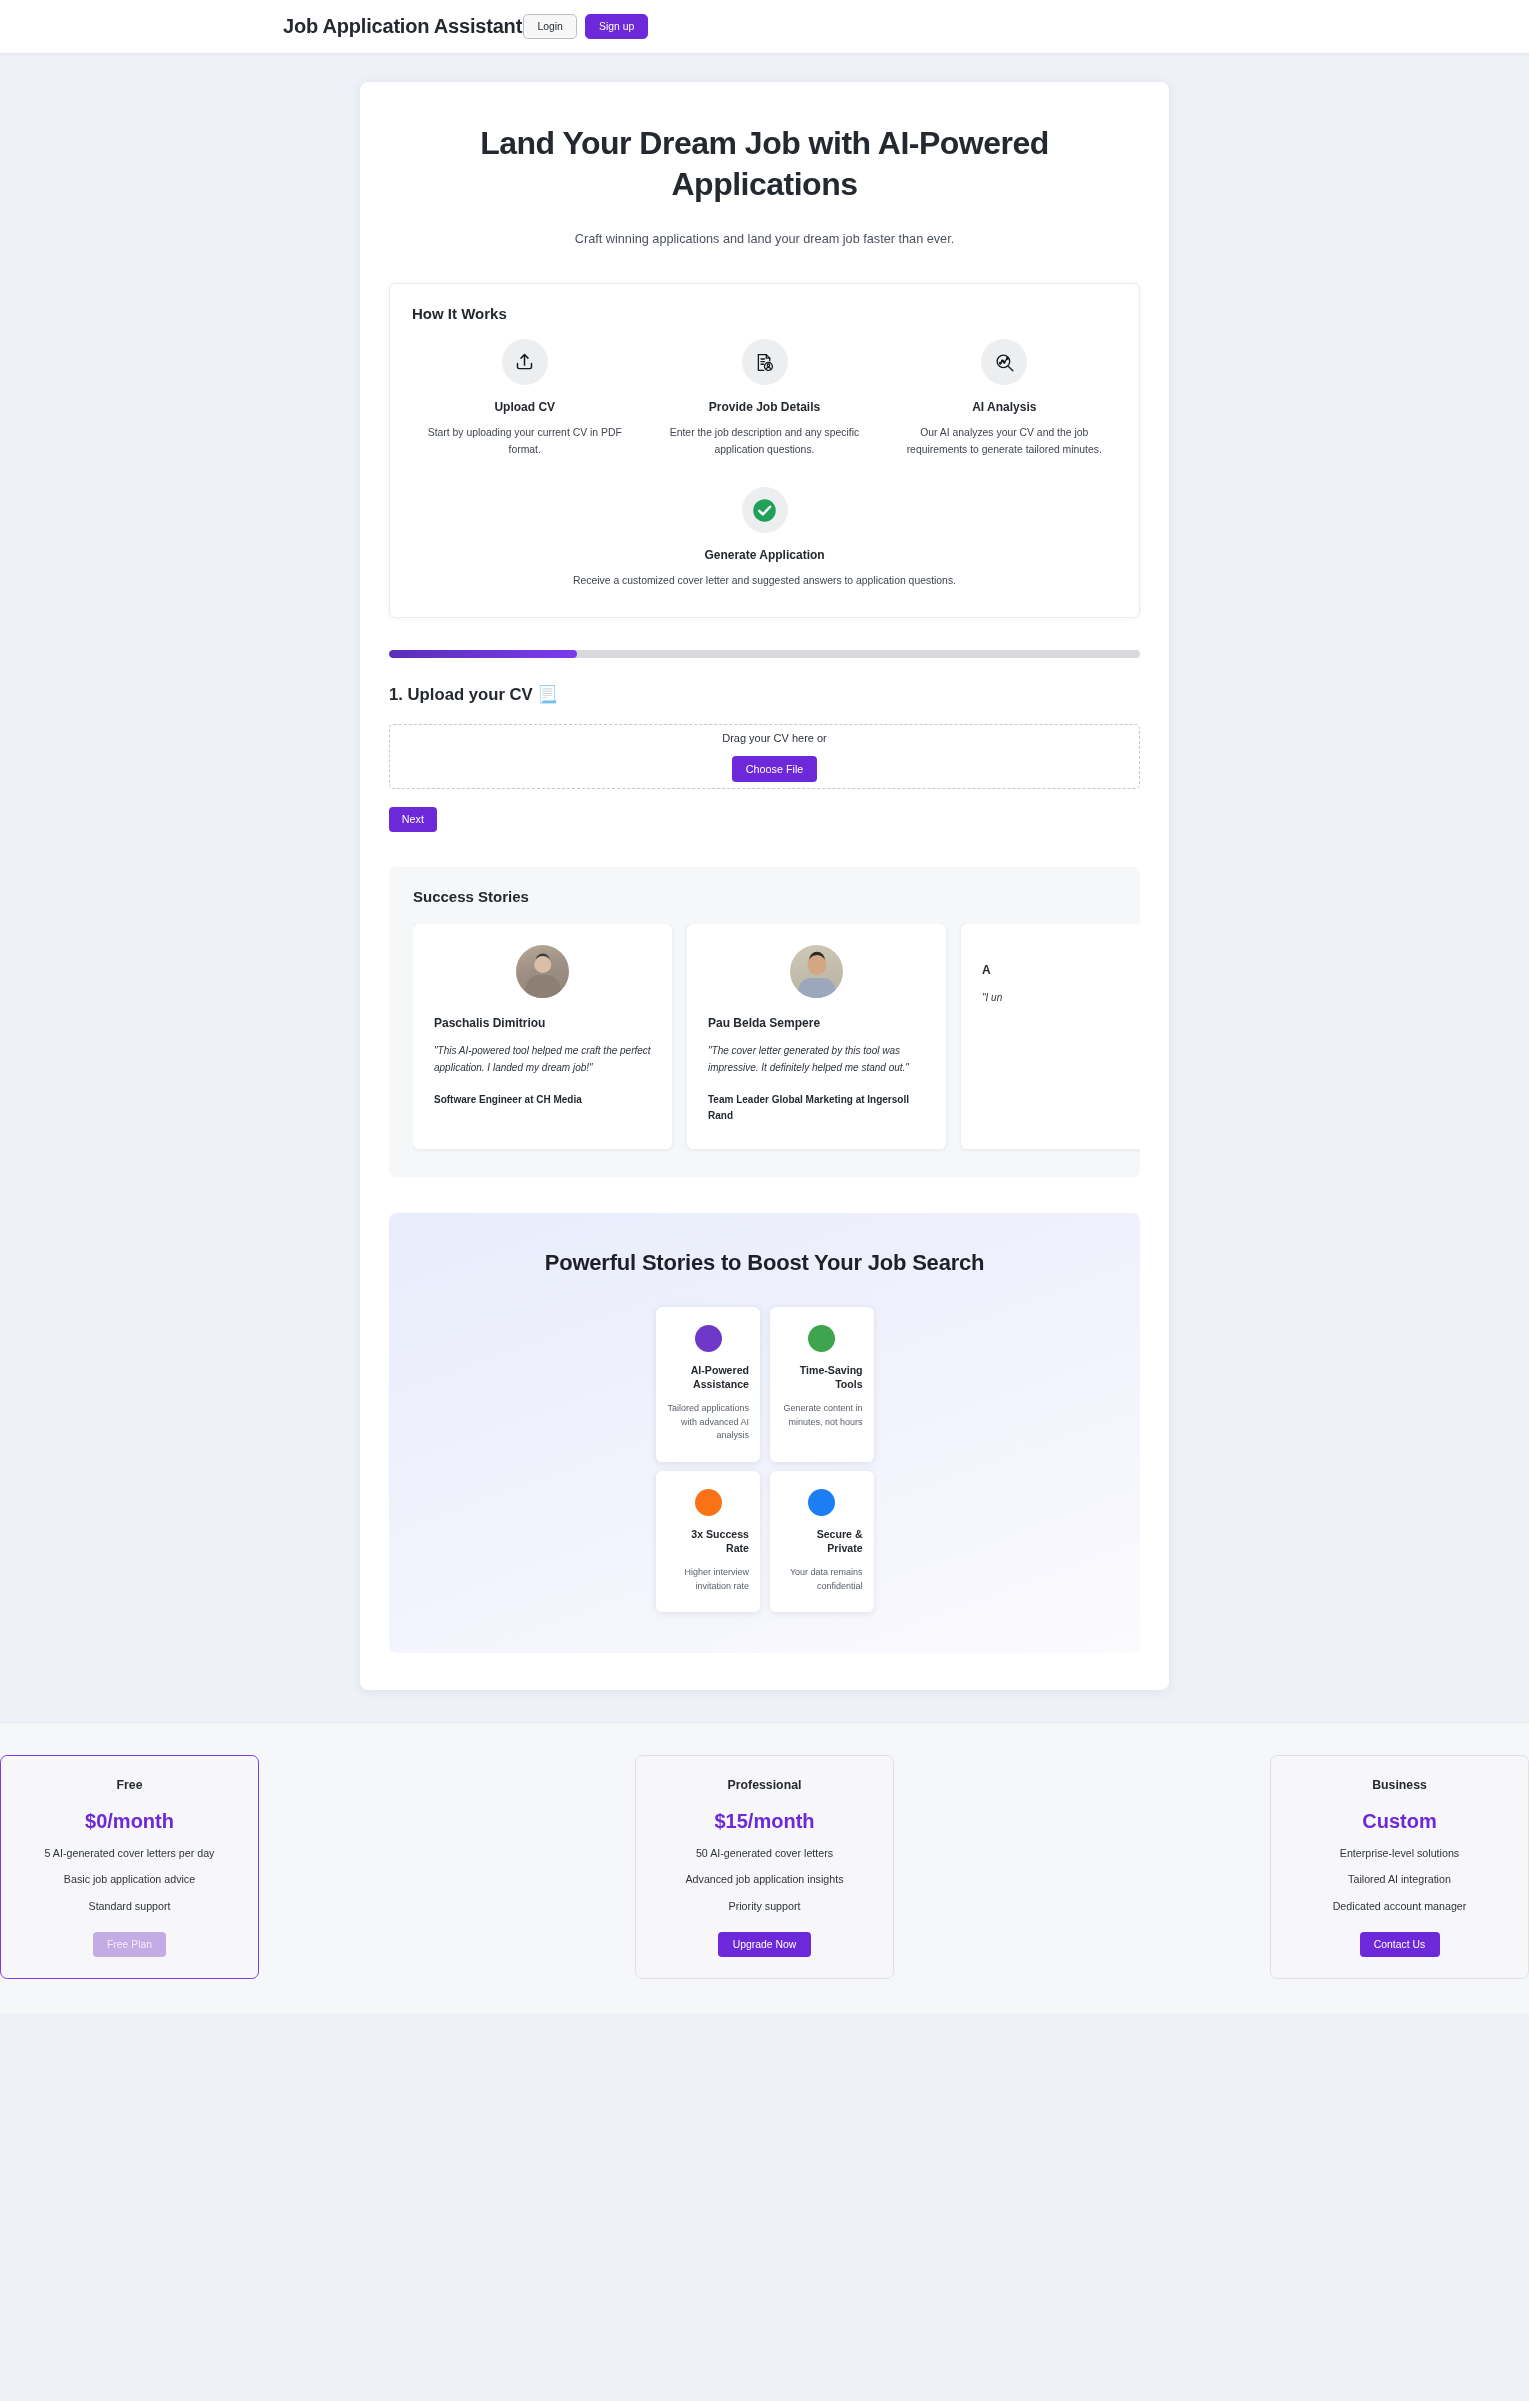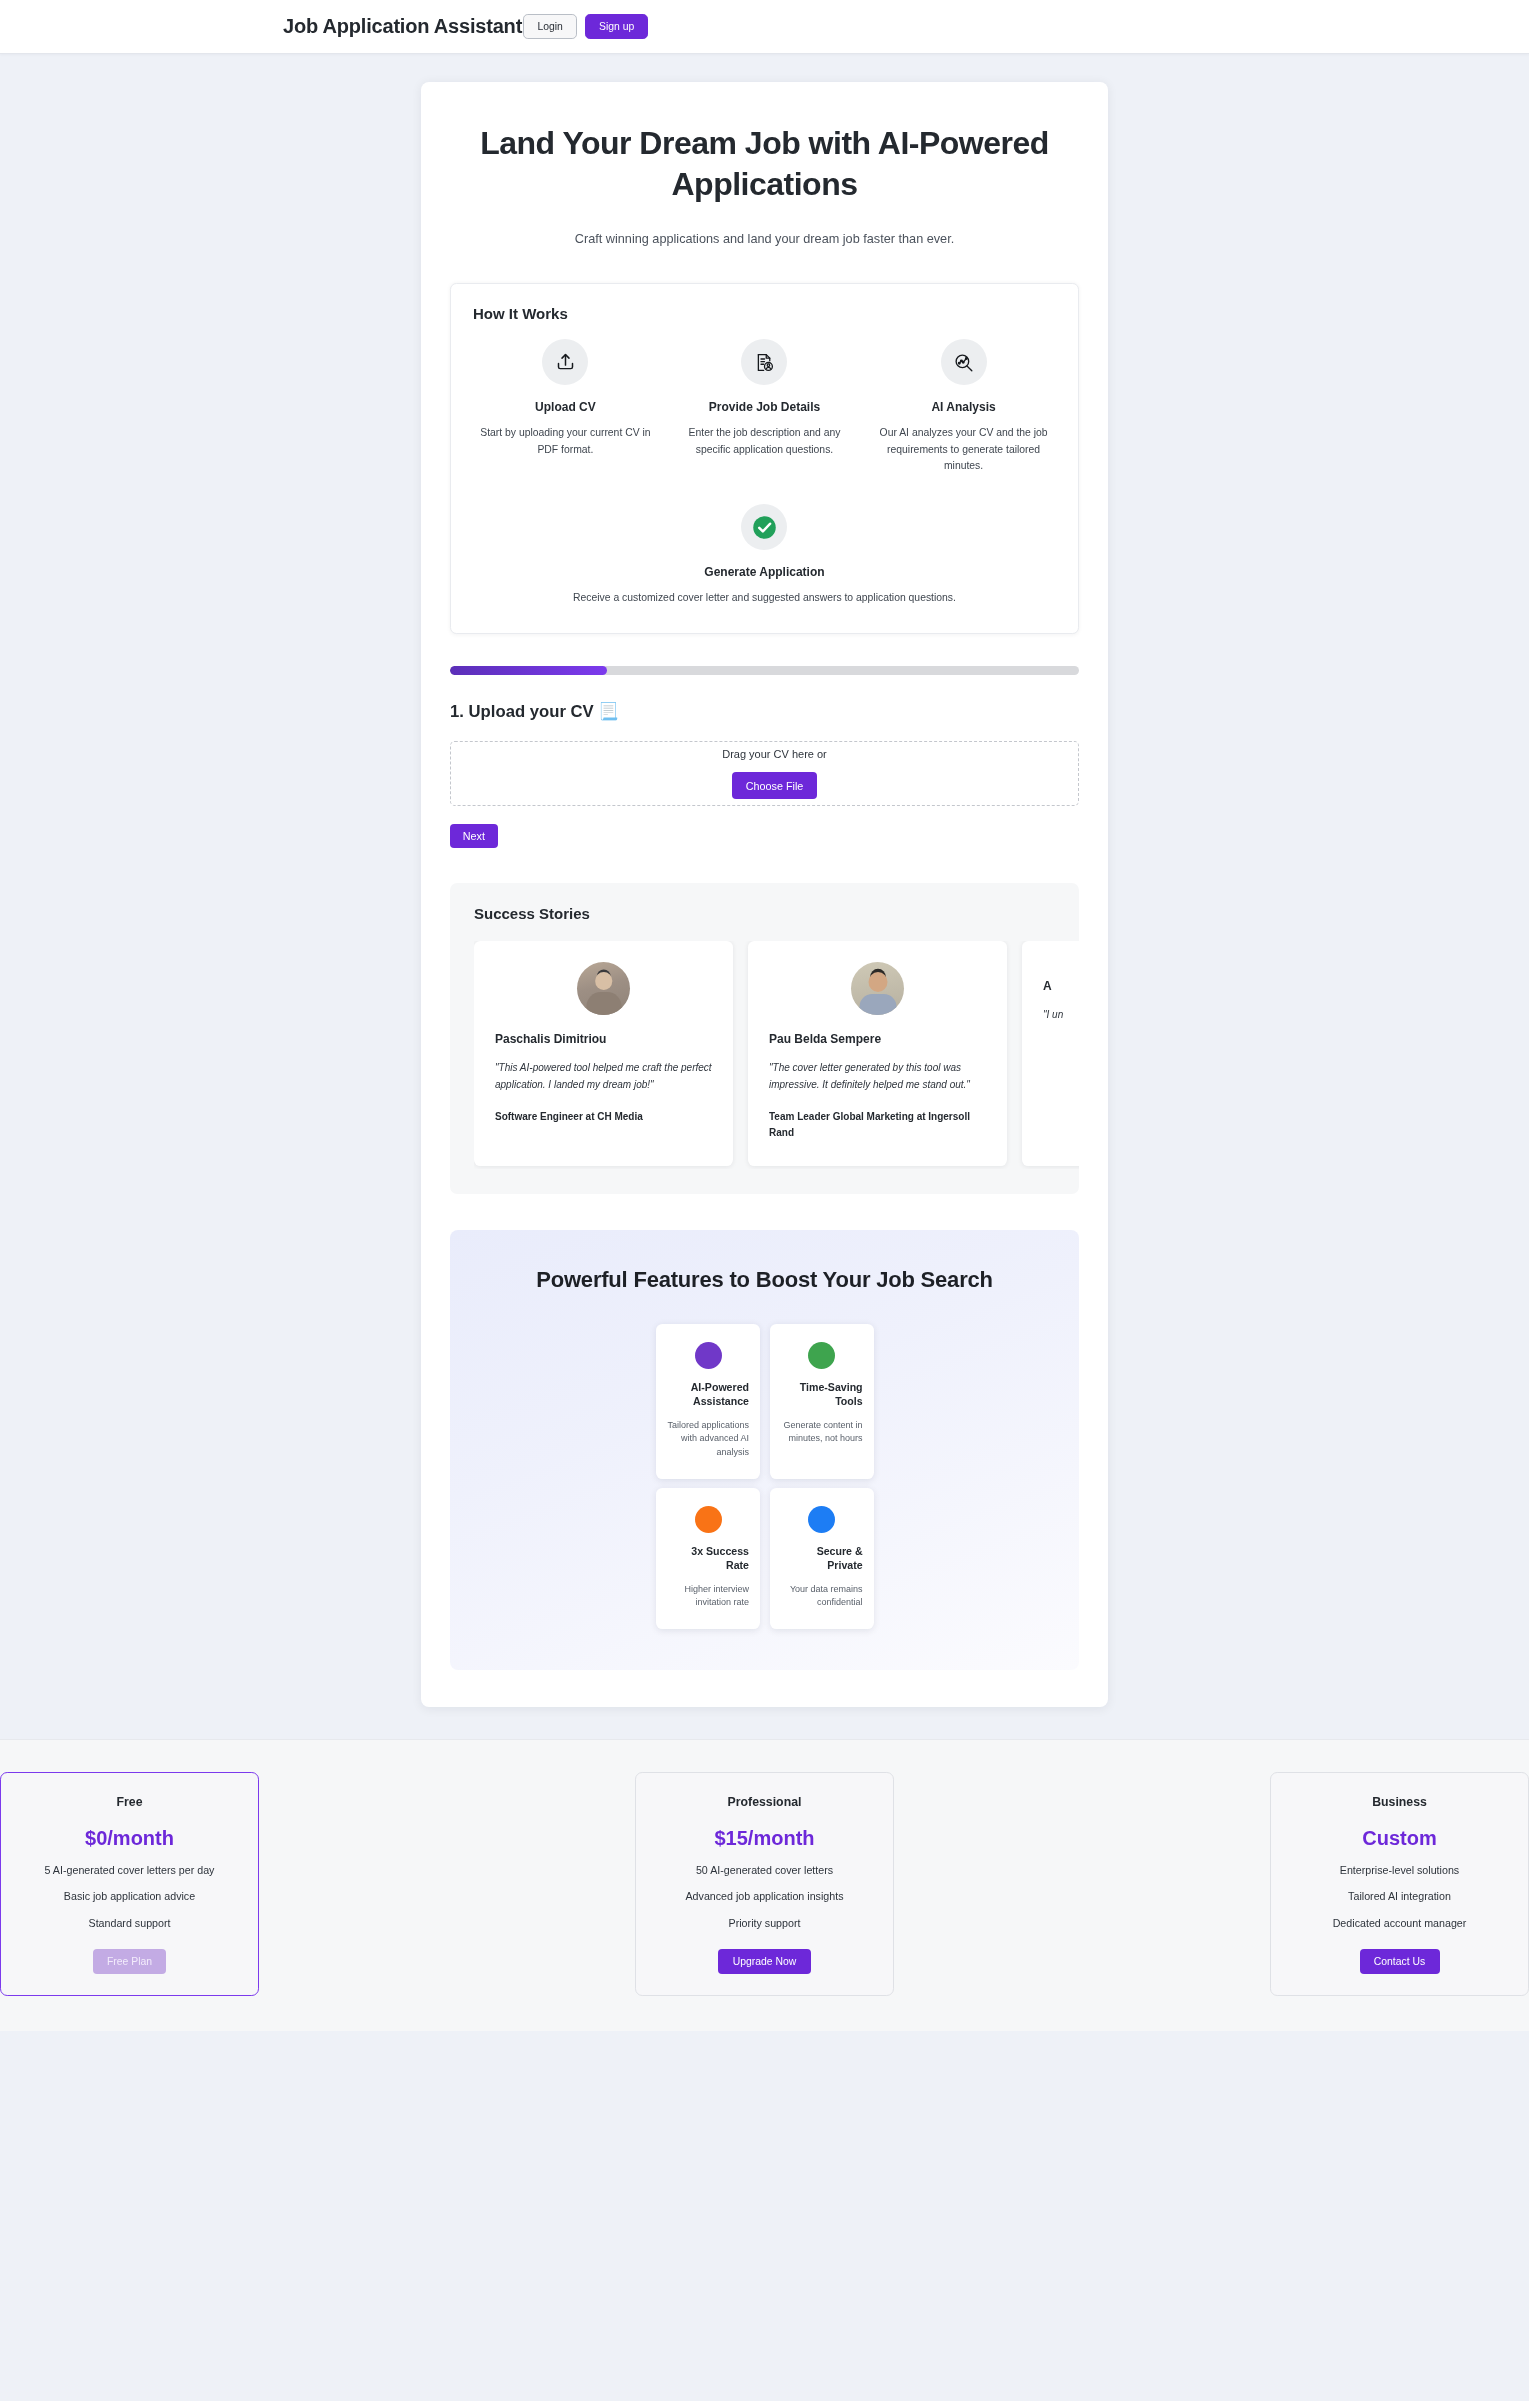--- a/index.html
+++ b/index.html
@@ -55,21 +55,21 @@
     padding:6.4px 12.7px;
     font-size:10.4px;
     color:#ffffff;
     font-family:Liberation Sans, sans-serif;
     cursor:pointer;
   }
 
   
   .page-wrap{ padding-top:28px; padding-bottom:32px; }
   .main-card{
-    width:687px;
+    width:809px;
     margin:0 auto;
     background:#ffffff;
     border-radius:8px;
     box-shadow:0 1.6px 11px rgba(16,24,40,.07);
     padding:41px 29px 37px 29px;
   }
 
   .hero-title{
     font-size:32px;
     line-height:1.28;
@@ -475,21 +475,21 @@
           <div class="story-name">A</div>
           <div class="story-quote">"I un</div>
           <div class="story-role"></div>
         </article>
 
       </div>
     </section>
 
     
     <section class="features">
-      <h2 class="features-title">Powerful Features to Boost Your Job Search</h2>
+      <h2 class="features-title">Powerful Stories to Boost Your Job Search</h2>
       <div class="features-grid">
 
         <div class="feature-card">
           <div class="feature-dot" id="fd0" style="background: rgb(112, 56, 200);"></div>
           <div class="feature-name">AI-Powered Assistance</div>
           <div class="feature-desc">Tailored applications with advanced AI analysis</div>
         </div>
 
         <div class="feature-card">
           <div class="feature-dot" id="fd1" style="background: rgb(62, 164, 78);"></div>

